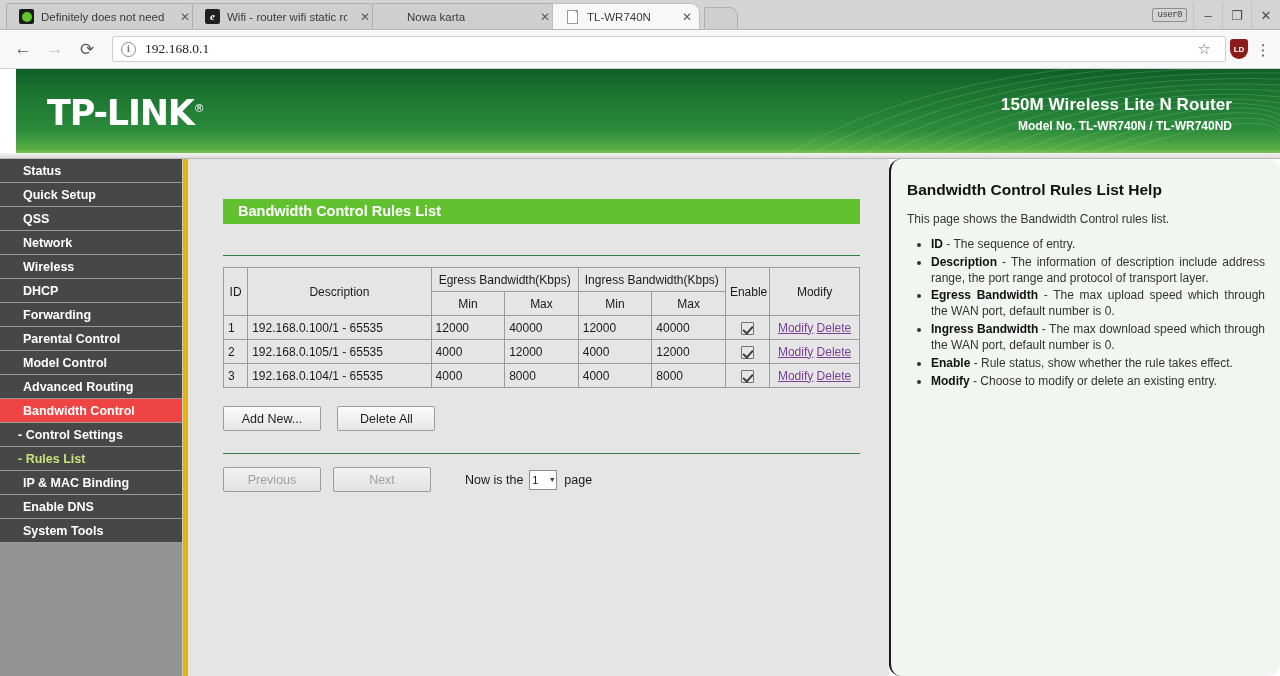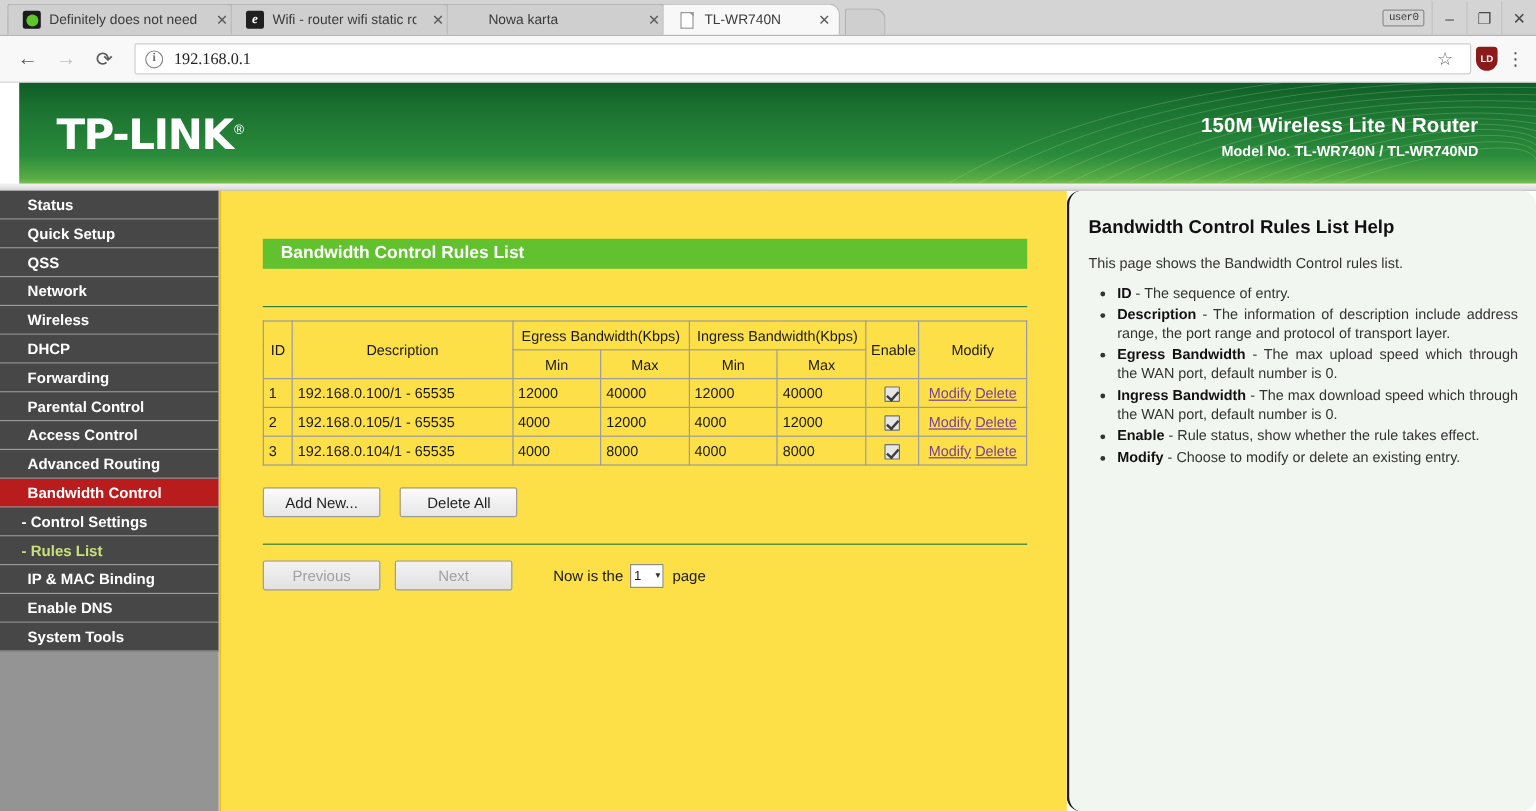--- a/index.html
+++ b/index.html
@@ -258,29 +258,29 @@
     line-height: 24px;
     padding-left: 23px;
     color: #ffffff;
     font-size: 12.5px;
     font-weight: bold;
     background: #474747;
     border-bottom: 1px solid #9a9a9a;
     cursor: pointer;
     white-space: nowrap;
   }
-  .menu-item.selected { background: #b91c1c; color: #ffffff; }
+  .menu-item.selected { background: #ef4444; color: #ffffff; }
   .menu-item.sub { padding-left: 18px; font-weight: bold; }
   .menu-item.sub.current { color: #c9e07a; }
 
   
   .content {
     flex: 1 1 auto;
-    background: #fde047;
-    border-left: 1px solid #eab308;
+    background: #e5e5e5;
+    border-left: 5px solid #eab308;
     position: relative;
     padding: 0;
   }
   .content-inner { padding: 40px 0 0 35px; }
 
   .section-bar {
     width: 637px;
     height: 25px;
     background: #62c12f;
     color: #ffffff;
@@ -512,21 +512,21 @@
 
     <div class="sidebar">
       <div class="menu-item">Status</div>
       <div class="menu-item">Quick Setup</div>
       <div class="menu-item">QSS</div>
       <div class="menu-item">Network</div>
       <div class="menu-item">Wireless</div>
       <div class="menu-item">DHCP</div>
       <div class="menu-item">Forwarding</div>
       <div class="menu-item">Parental Control</div>
-      <div class="menu-item">Access Control</div>
+      <div class="menu-item">Model Control</div>
       <div class="menu-item">Advanced Routing</div>
       <div class="menu-item selected">Bandwidth Control</div>
       <div class="menu-item sub">- Control Settings</div>
       <div class="menu-item sub current">- Rules List</div>
       <div class="menu-item">IP &amp; MAC Binding</div>
       <div class="menu-item">Enable DNS</div>
       <div class="menu-item">System Tools</div>
     </div>
 
     <div class="content">

